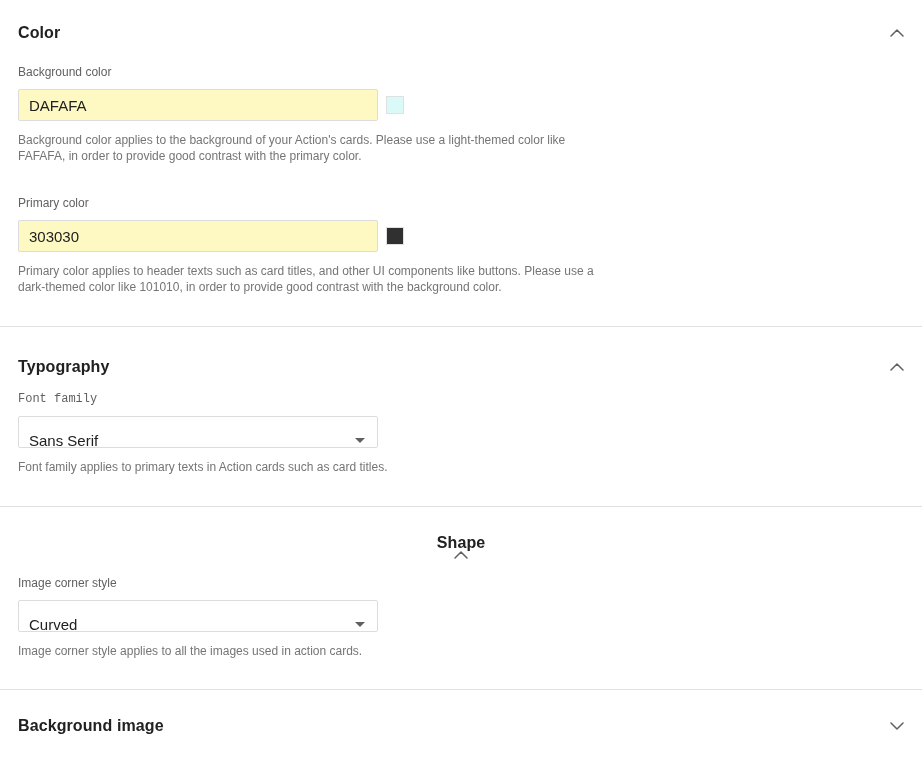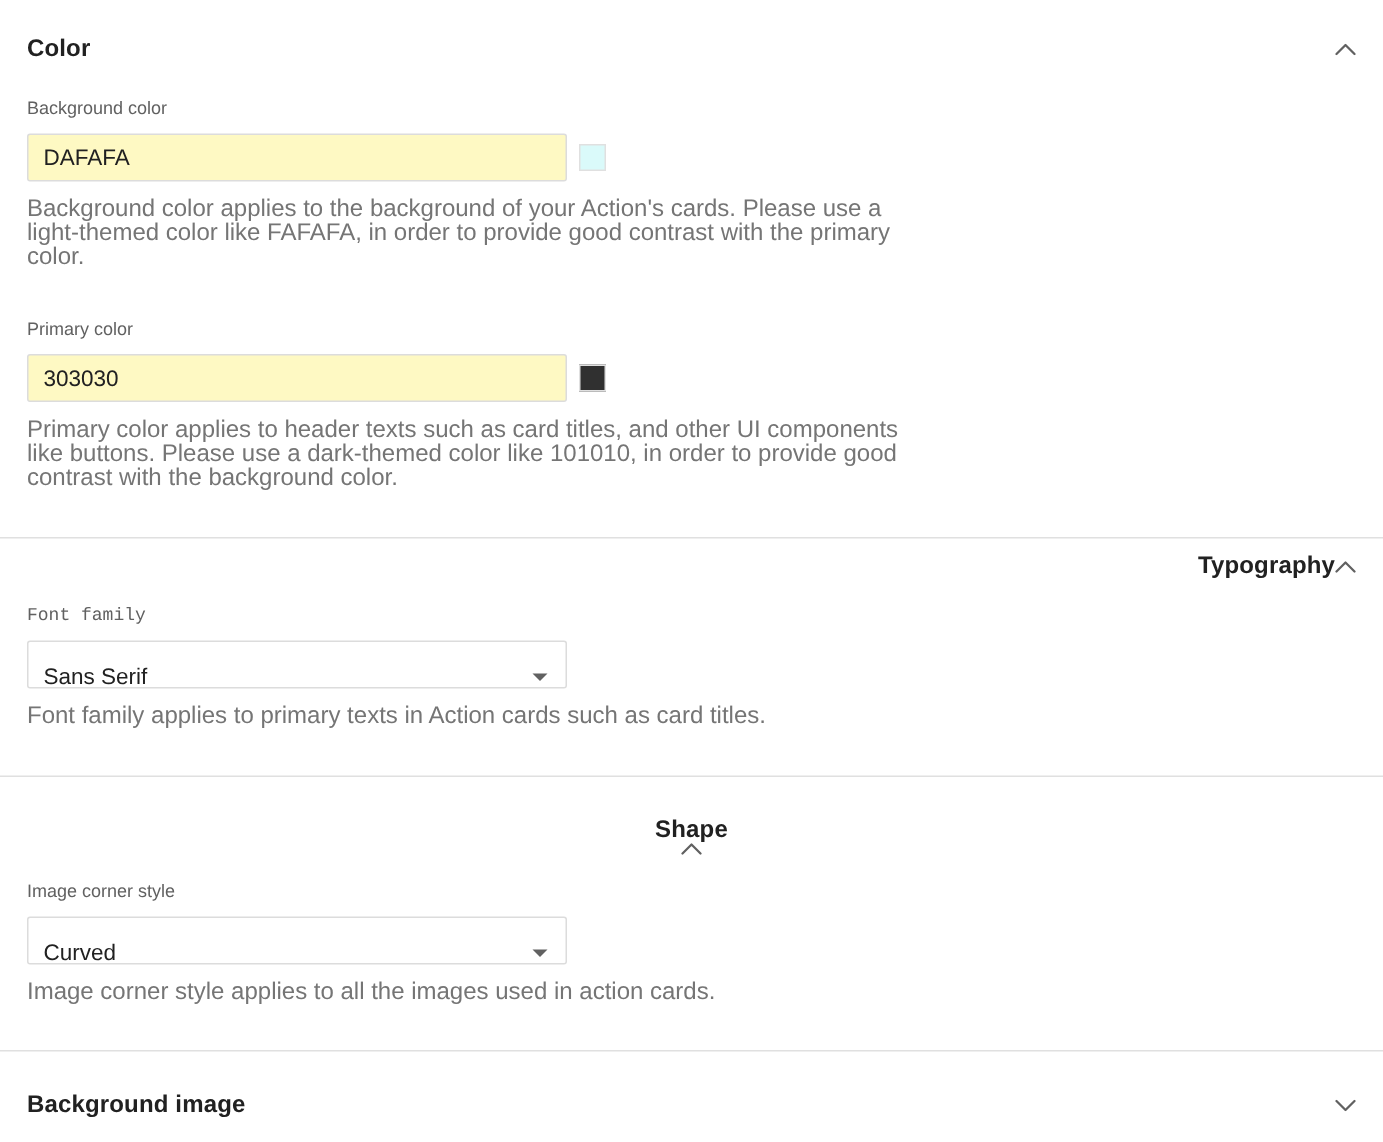--- a/index.html
+++ b/index.html
@@ -34,21 +34,21 @@
     outline: none;
   }
   .swatch {
     width: 18px; height: 18px;
     border: 1px solid #e0e0e0;
     margin-left: 8px;
     flex: 0 0 auto;
   }
   .help-text {
     margin-top: 11px;
-    font-size: 16px; color: #757575; line-height: 16px;
+    font-size: 12px; color: #757575; line-height: 16px;
     max-width: 590px;
   }
   .select-box {
     margin-top: 10px;
     width: 360px; height: 32px;
     border: 1px solid #dcdcdc; border-radius: 2px;
     display: flex; align-items: center; justify-content: space-between;
     padding: 16px 12px 0 10px;
     cursor: pointer;
     background: #ffffff;
@@ -61,21 +61,21 @@
     border-top: 5px solid #616161;
   }
   .divider { border: none; border-top: 1px solid #e0e0e0; width: 100%; }
 
   
   .s-color .section-header { padding-top: 0; margin-top: 25px; }
   .s-color .f1-label { margin-top: 24px; }
   .s-color .f2-label { margin-top: 32px; }
   .s-color { padding-bottom: 31px; }
 
-  .s-typography .section-header { margin-top: 11px; justify-content: flex-end; }
+  .s-typography .section-header { margin-top: 32px; }
   .s-typography .field-label { margin-top: 17px; font-family: Liberation Mono, monospace; }
   .s-typography { padding-bottom: 31px; }
 
   .s-shape .section-header { margin-top: 28px; flex-direction: column; }
   .s-shape .field-label { margin-top: 25px; }
   .s-shape { padding-bottom: 30px; }
 
   .s-bgimage .section-header { margin-top: 28px; }
 </style>
 </head>

